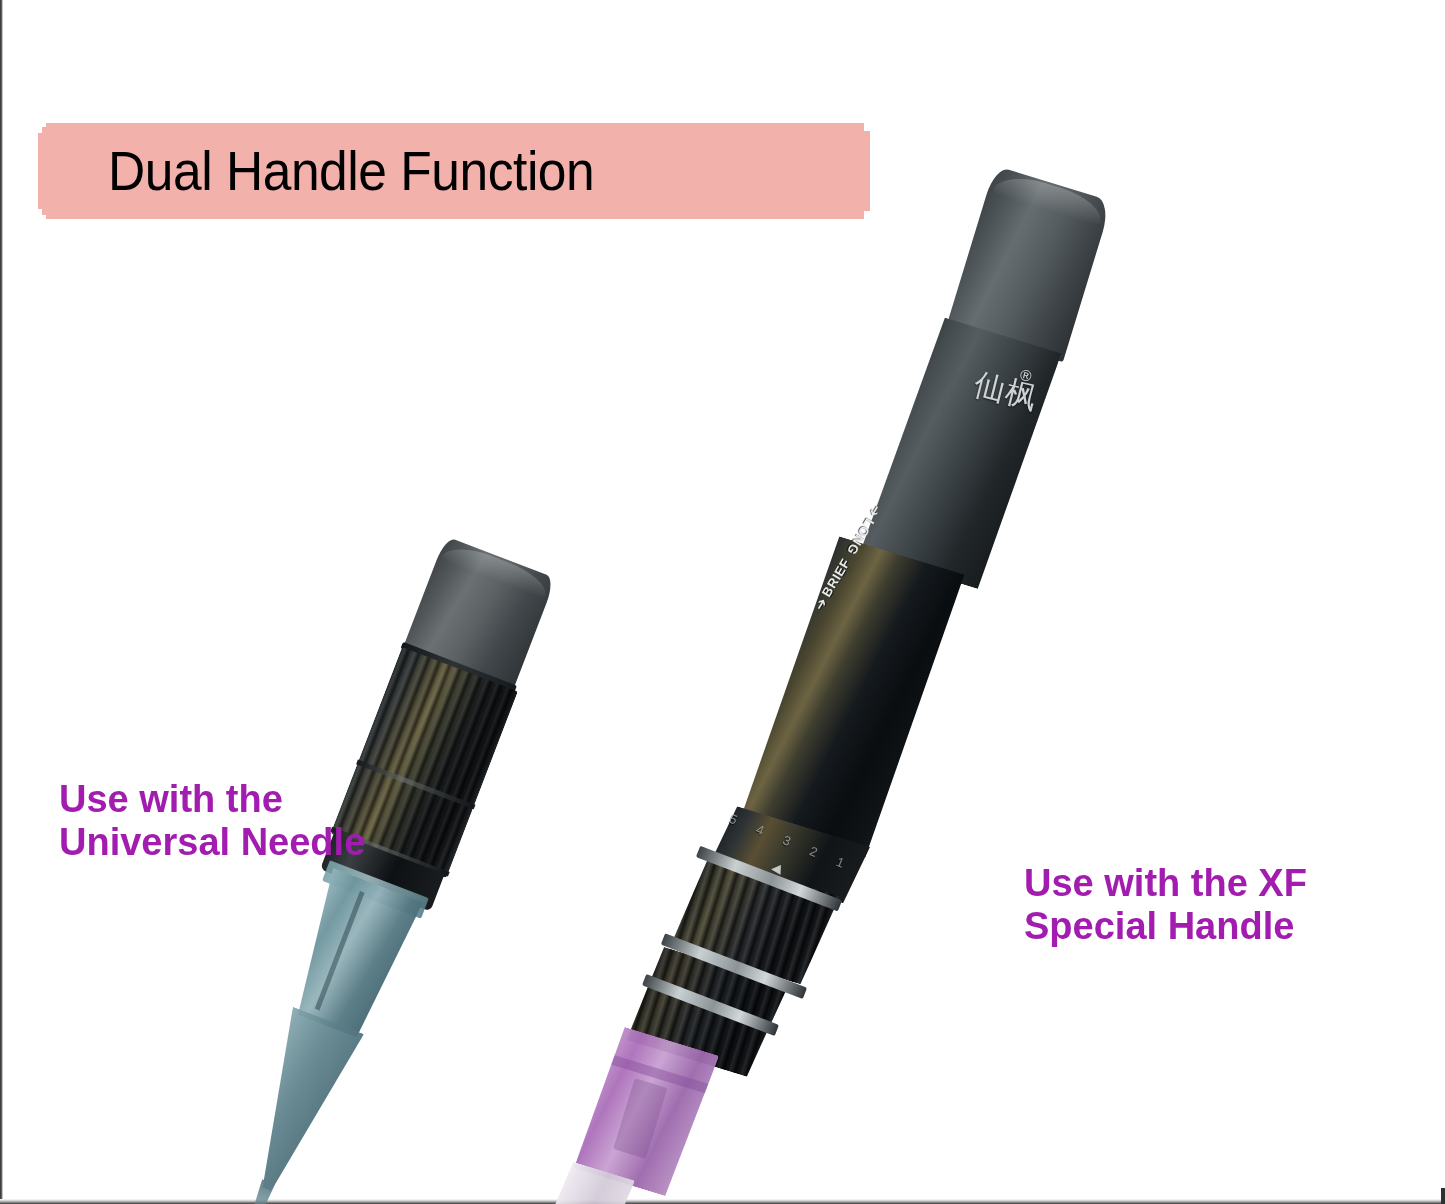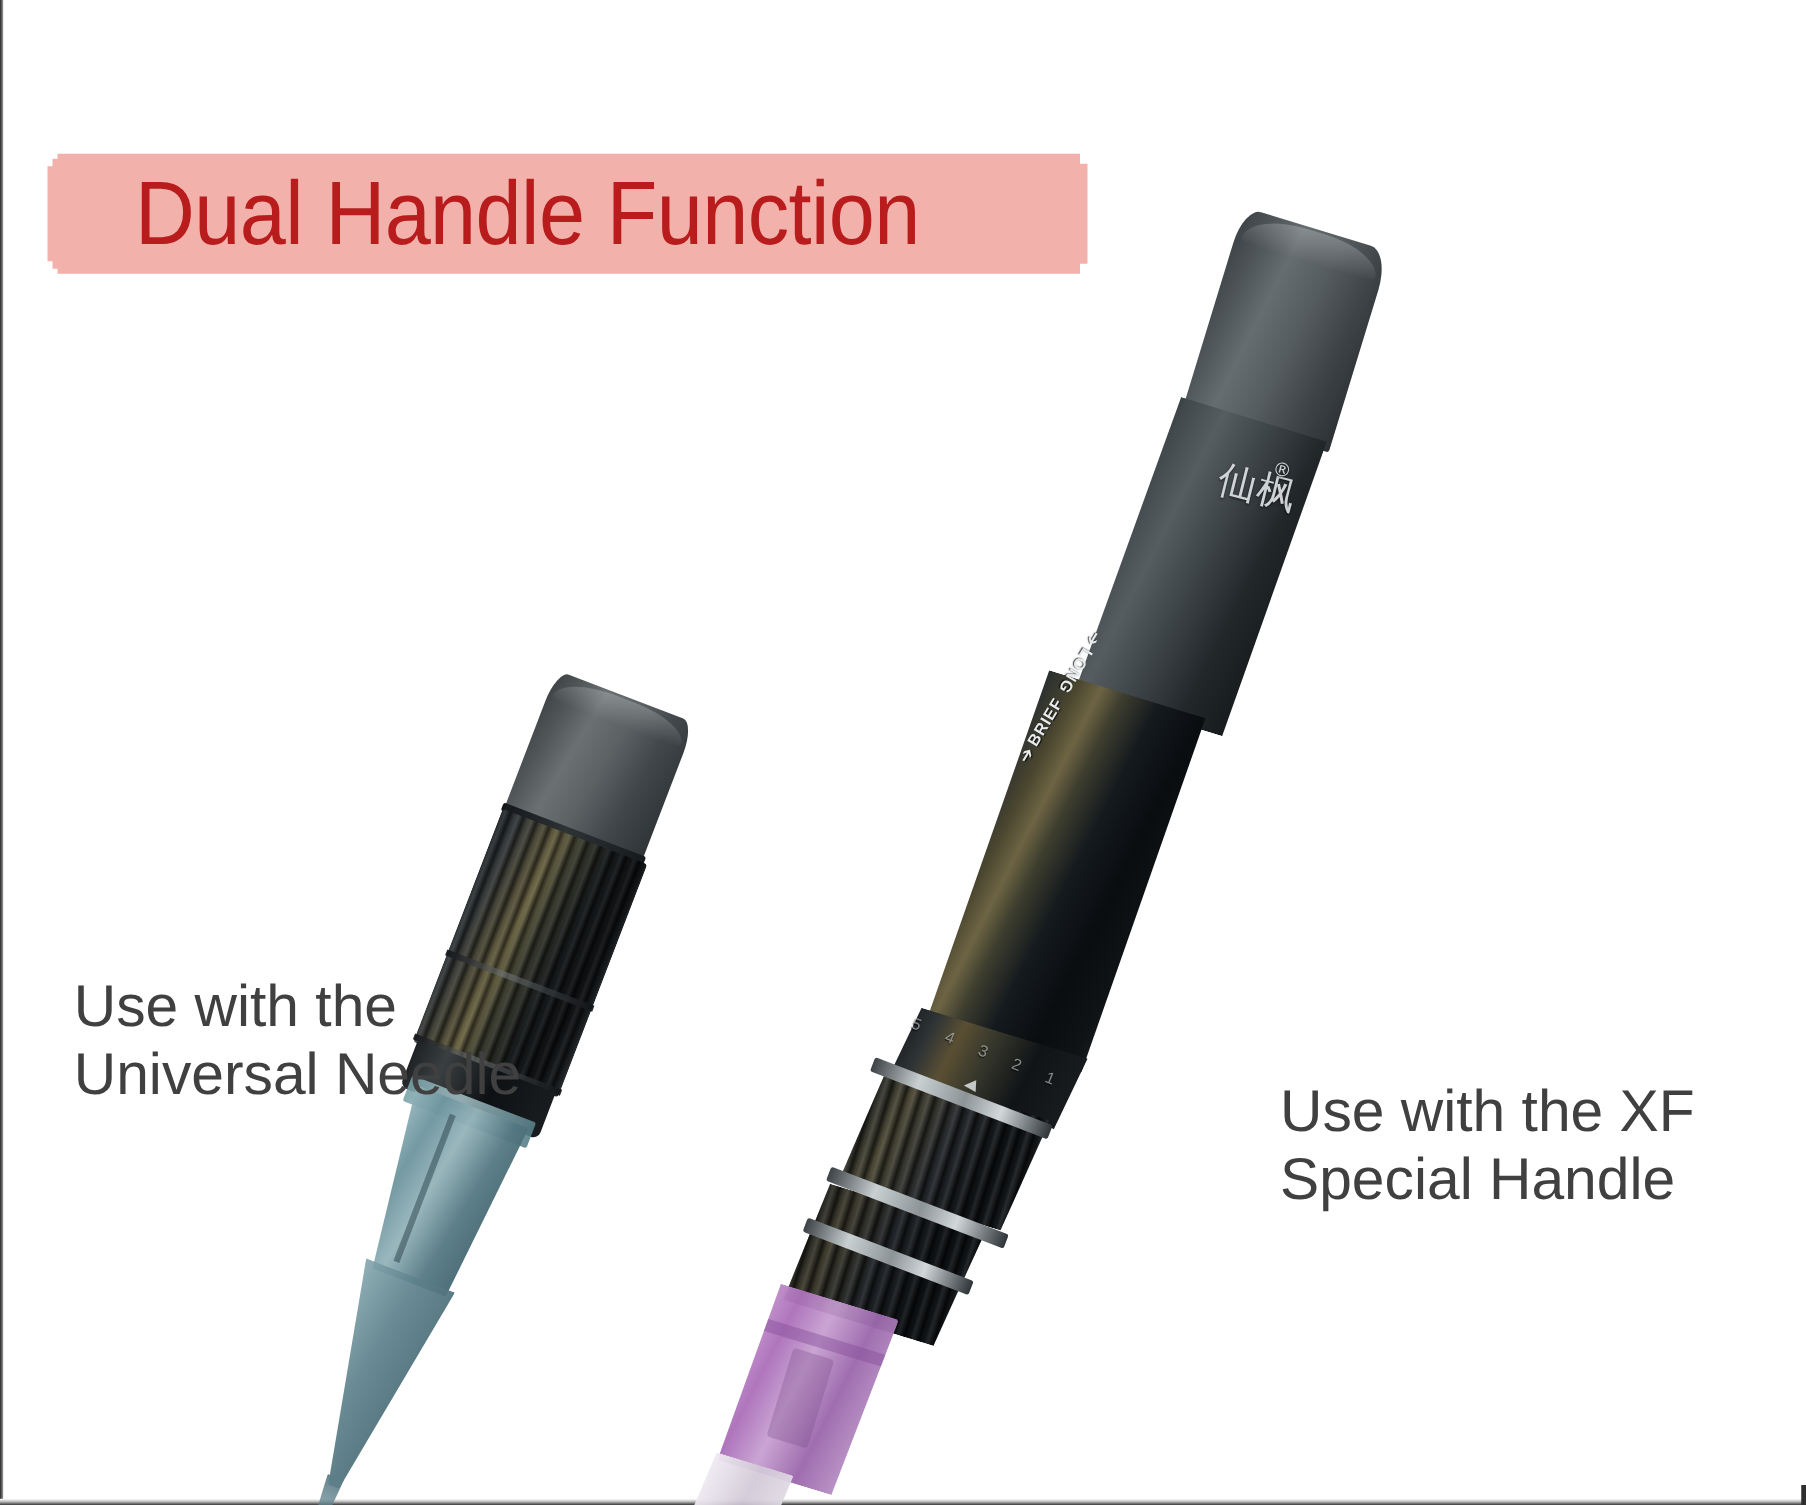--- a/index.html
+++ b/index.html
@@ -61,37 +61,37 @@
   .banner-step.s1 { left: -8px; top: 10px;  width: 12px; height: 76px; }
   .banner-step.s2 { left: -4px; top: 4px;   width: 10px; height: 88px; }
   .banner-step.s3 { right: -6px; top: 8px;  width: 10px; height: 80px; }
   .banner-step.s4 { right: -2px; top: 14px; width: 8px;  height: 66px; }
 
   .banner-title {
     position: absolute;
     left: 62px;
     top: 50%;
     transform: translateY(-50%);
-    font-size: 72px;
+    font-size: 56px;
     line-height: 1;
-    color: #b91c1c;
+    color: #000000;
     font-weight: 400;
     letter-spacing: -0.5px;
     transform-origin: left center;
     white-space: nowrap;
   }
   .banner-title span { display: inline-block; transform: scaleX(0.92); transform-origin: left center; }
 
   
   .caption {
     position: absolute;
-    color: #404040;
-    font-size: 47px;
+    color: #a21caf;
+    font-size: 38px;
     line-height: 1.14;
-    font-weight: 400;
+    font-weight: 700;
     white-space: pre-line;
   }
   .caption-left  { left: 59px;  top: 778px; }
   .caption-right { left: 1024px; top: 862px; }
 
   
   .device-left {
     position: absolute;
     left: 360px;
     top: 548px;

